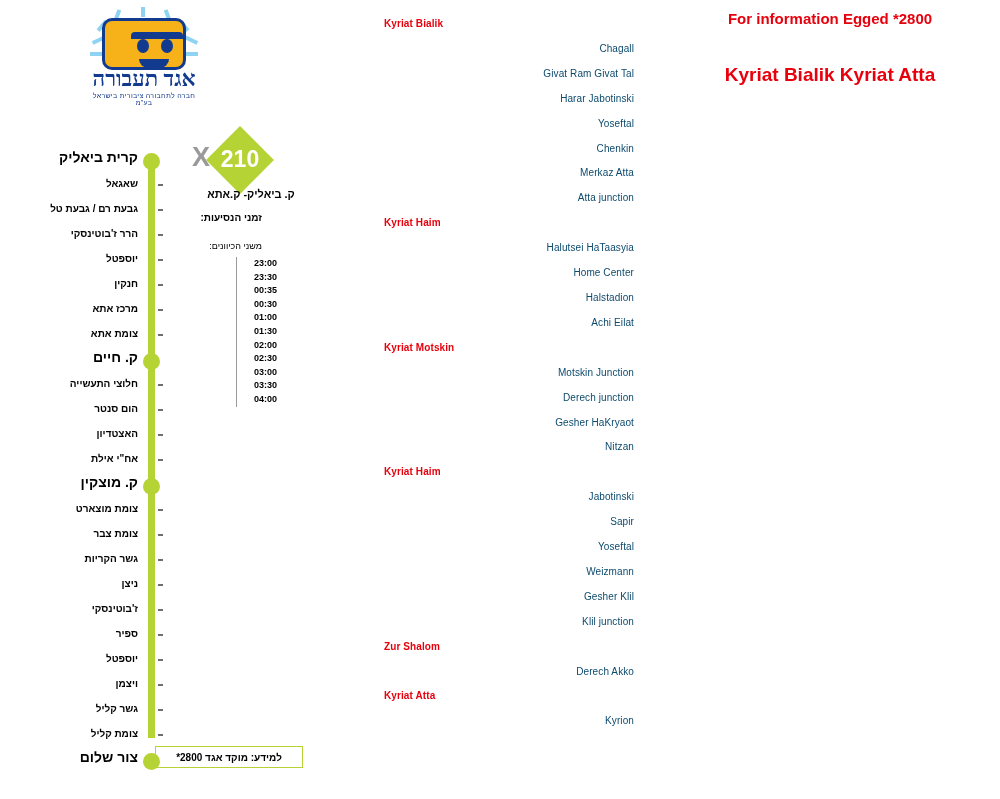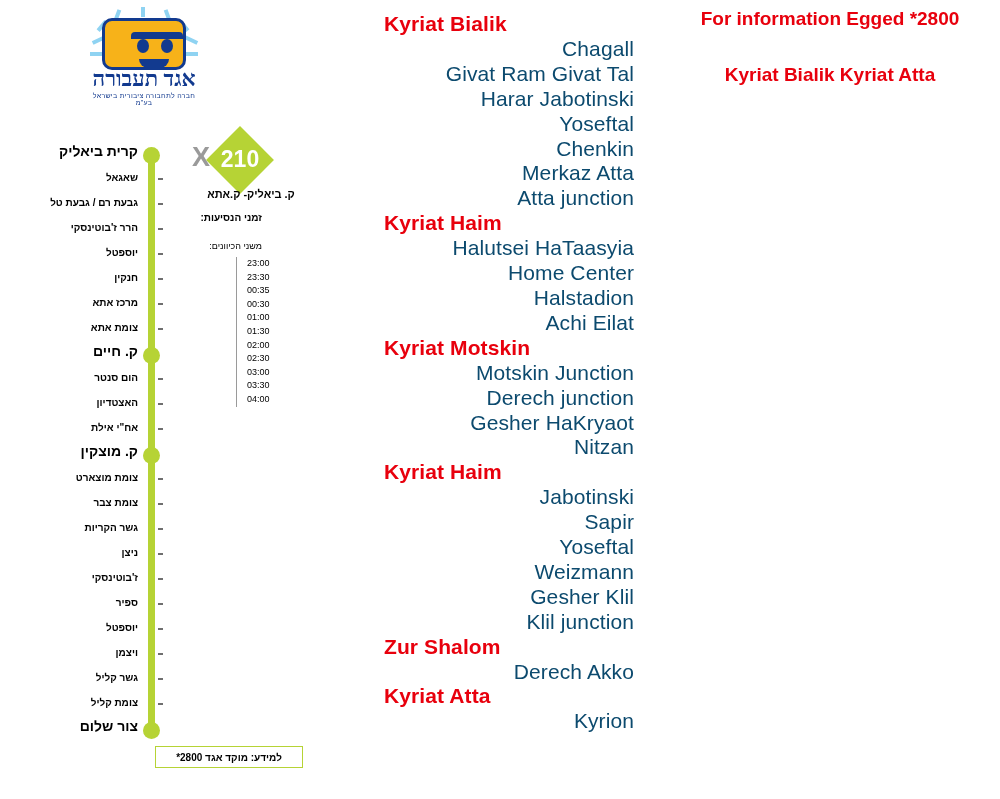--- a/index.html
+++ b/index.html
@@ -84,21 +84,21 @@
     font-size: 7px;
     color: #123a8f;
     direction: rtl;
     letter-spacing: 0.3px;
   }
 
   
   .route {
     position: absolute;
     left: 40px;
-    top: 144px;
+    top: 150px;
     width: 130px;
   }
   .spine {
     position: absolute;
     left: 108px;
     top: 12px;
     width: 7px;
     height: 576px;
     background: #b6d335;
   }
@@ -212,22 +212,23 @@
     direction: rtl;
     font-size: 9px;
     color: #000;
     padding-right: 44px;
     margin-top: 18px;
   }
   .times-list {
     margin-top: 6px;
     border-left: 1px solid #9a9a9a;
     margin-left: 40px;
-    padding-left: 10px;
+    padding-left: 17px;
     width: 52px;
+    font-weight: bold;
   }
   .time-item {
     font-size: 9px;
     color: #000;
     line-height: 13.6px;
     text-align: left;
   }
 
   
   .info-box {
@@ -248,21 +249,21 @@
   }
 
   
   .en-list {
     position: absolute;
     left: 384px;
     top: 12px;
     width: 250px;
   }
   .en-item {
-    font-size: 21px;
+    font-size: 10px;
     line-height: 24.9px;
     font-family: "Liberation Sans", sans-serif;
     letter-spacing: 0.1px;
     white-space: nowrap;
   }
   .en-item.major {
     color: #e8000d;
     font-weight: bold;
   }
   .en-item.minor {
@@ -273,21 +274,21 @@
   
   .hdr {
     position: absolute;
     left: 660px;
     top: 6px;
     width: 340px;
     text-align: center;
     color: #e8000d;
     font-weight: bold;
   }
-  .hdr-line1 { font-size: 19px; line-height: 26px; white-space: nowrap; }
+  .hdr-line1 { font-size: 15px; line-height: 26px; white-space: nowrap; }
   .hdr-line2 { font-size: 19px; line-height: 26px; white-space: nowrap; margin-top: 30px; }
 </style>
 </head>
 <body>
 
 <div class="logo-wrap">
   <div class="logo-burst">
     <div class="logo-ray" style="left:4px;  top:26px; width:14px; height:4px; transform:rotate(-25deg);"></div>
     <div class="logo-ray" style="left:2px;  top:40px; width:13px; height:4px;"></div>
     <div class="logo-ray" style="left:8px;  top:12px; width:12px; height:4px; transform:rotate(-50deg);"></div>
@@ -369,20 +370,24 @@
         <div class="marker-minor"></div>
         <div class="stop-label minor">מרכז אתא</div>
       </div>
       <div class="stop-row">
         <div class="marker-minor"></div>
         <div class="stop-label minor">צומת אתא</div>
       </div>
       <div class="stop-row">
         <div class="marker-major"></div>
         <div class="stop-label major">ק. חיים</div>
+      </div>
+      <div class="stop-row">
+        <div class="marker-minor"></div>
+        <div class="stop-label minor">חלוצי התעשייה</div>
       </div>
       <div class="stop-row">
         <div class="marker-minor"></div>
         <div class="stop-label minor">הום סנטר</div>
       </div>
       <div class="stop-row">
         <div class="marker-minor"></div>
         <div class="stop-label minor">האצטדיון</div>
       </div>
       <div class="stop-row">

